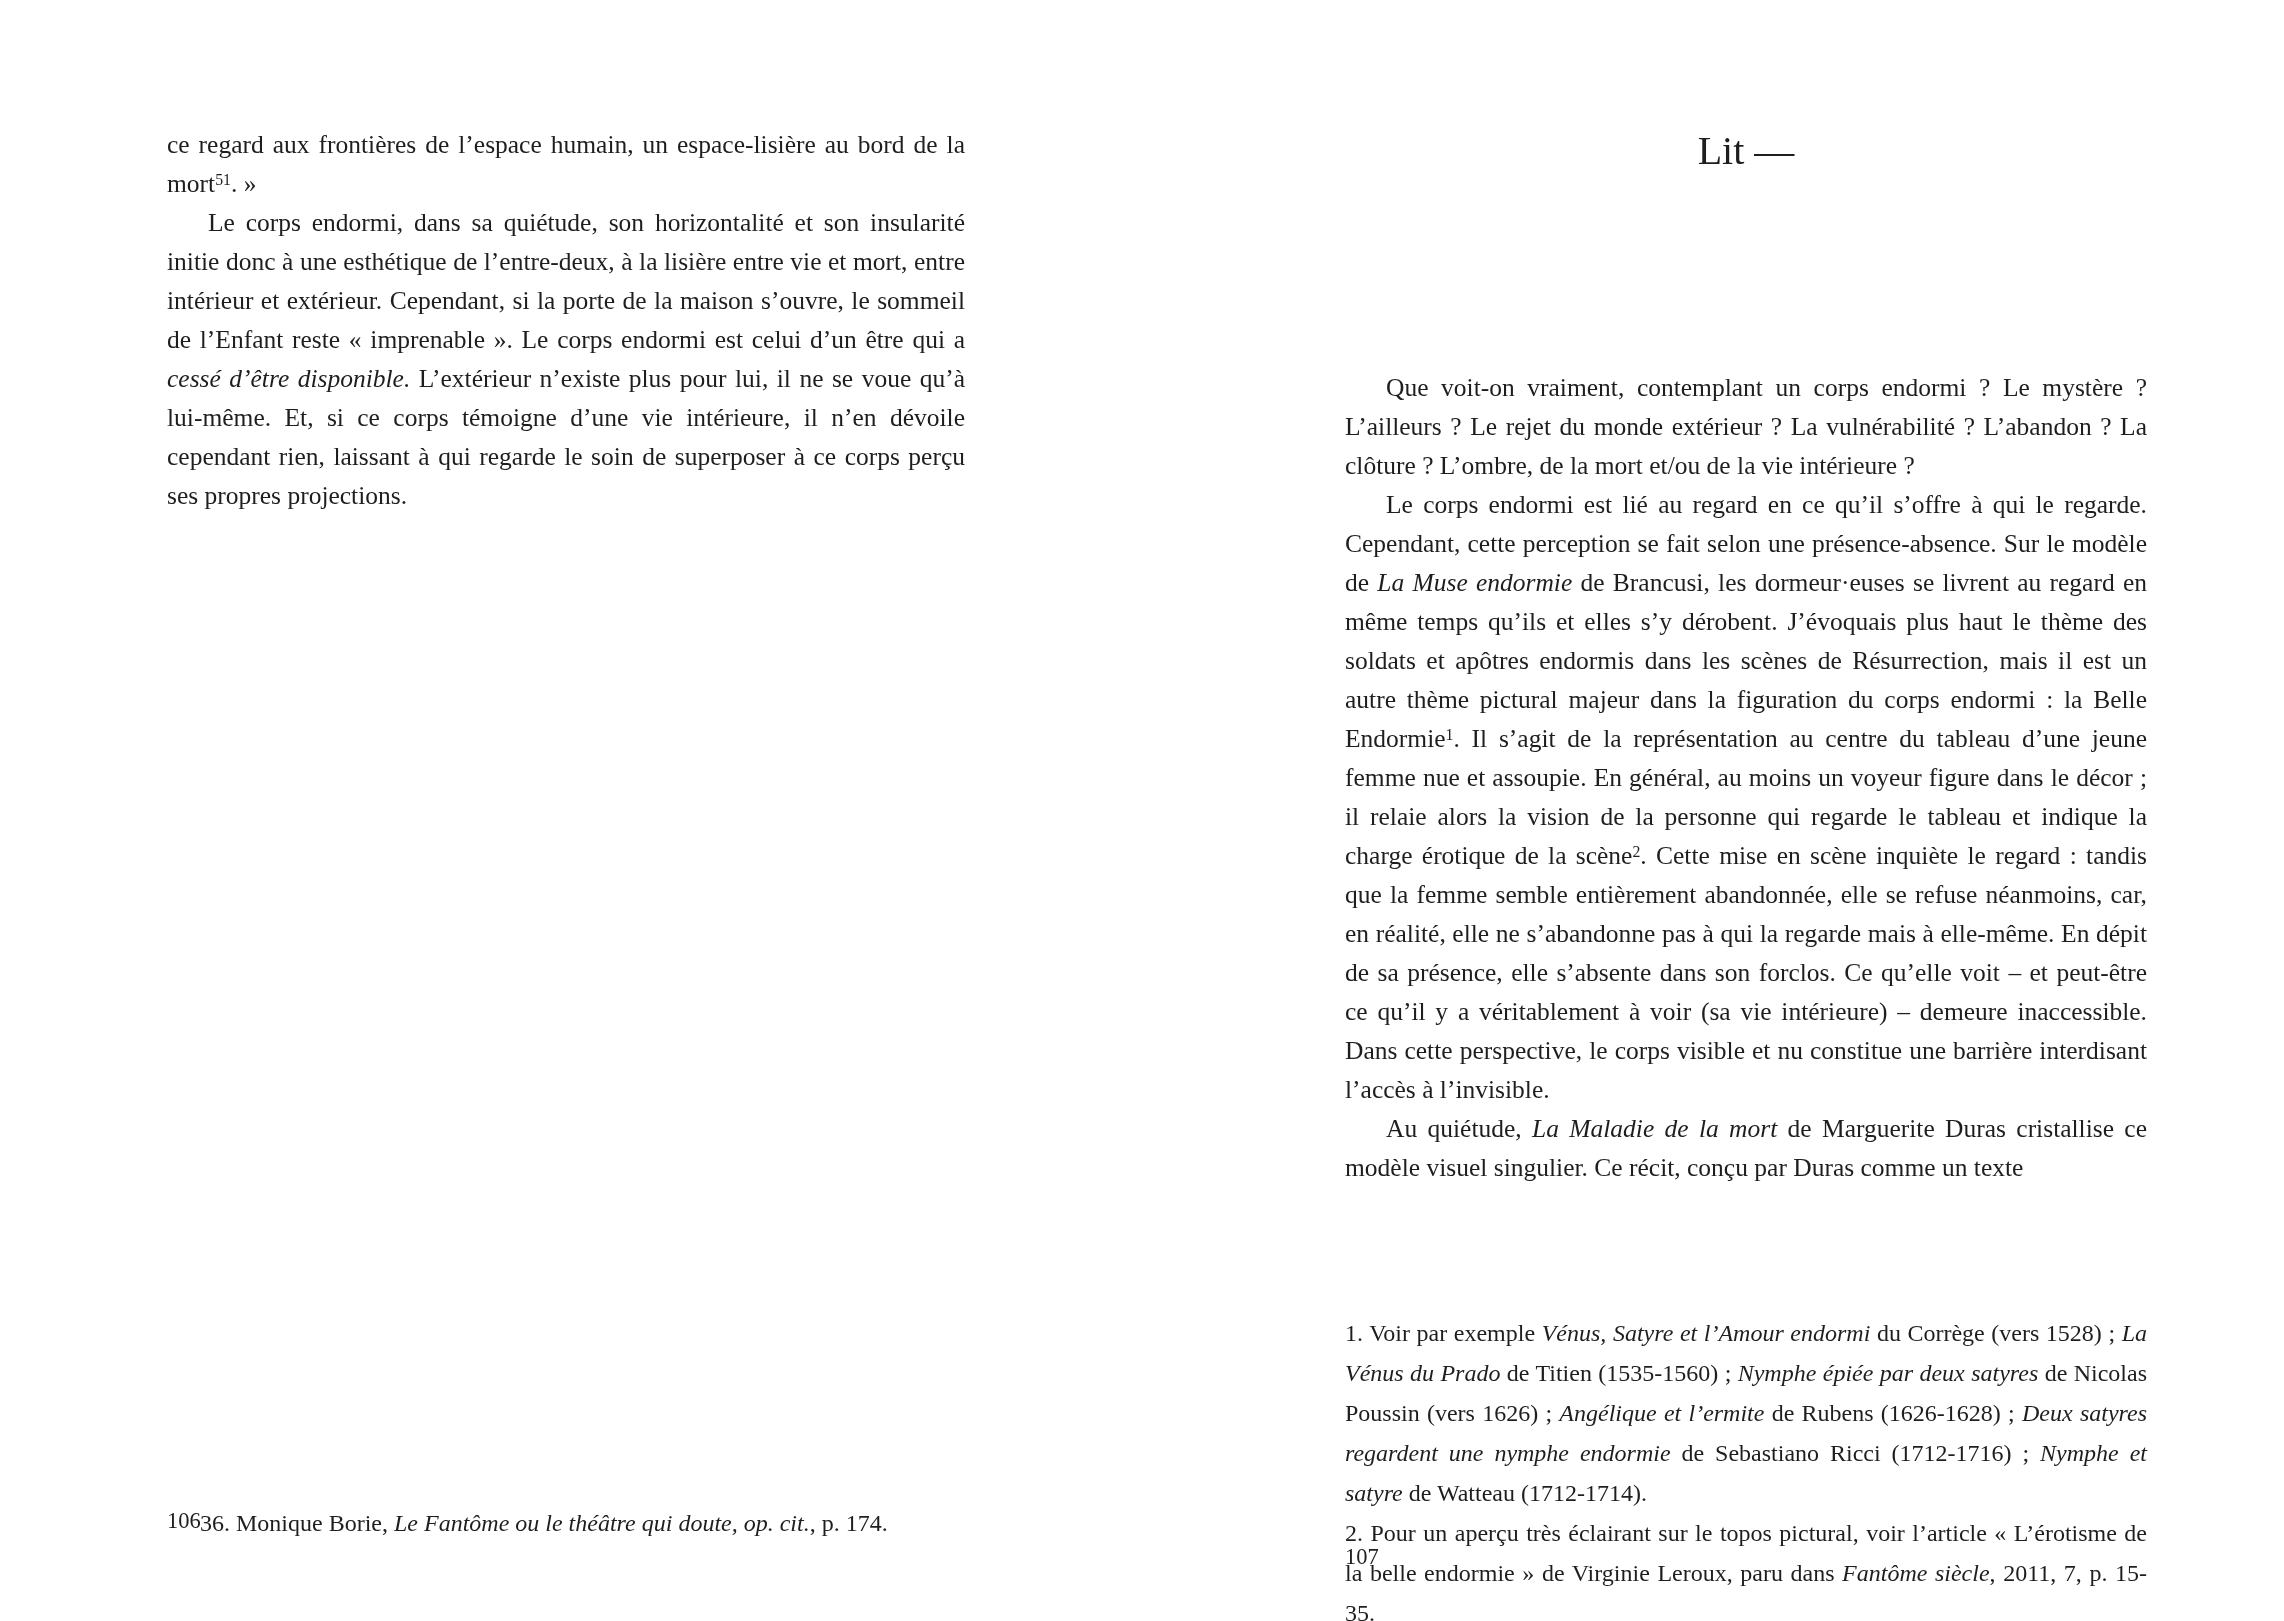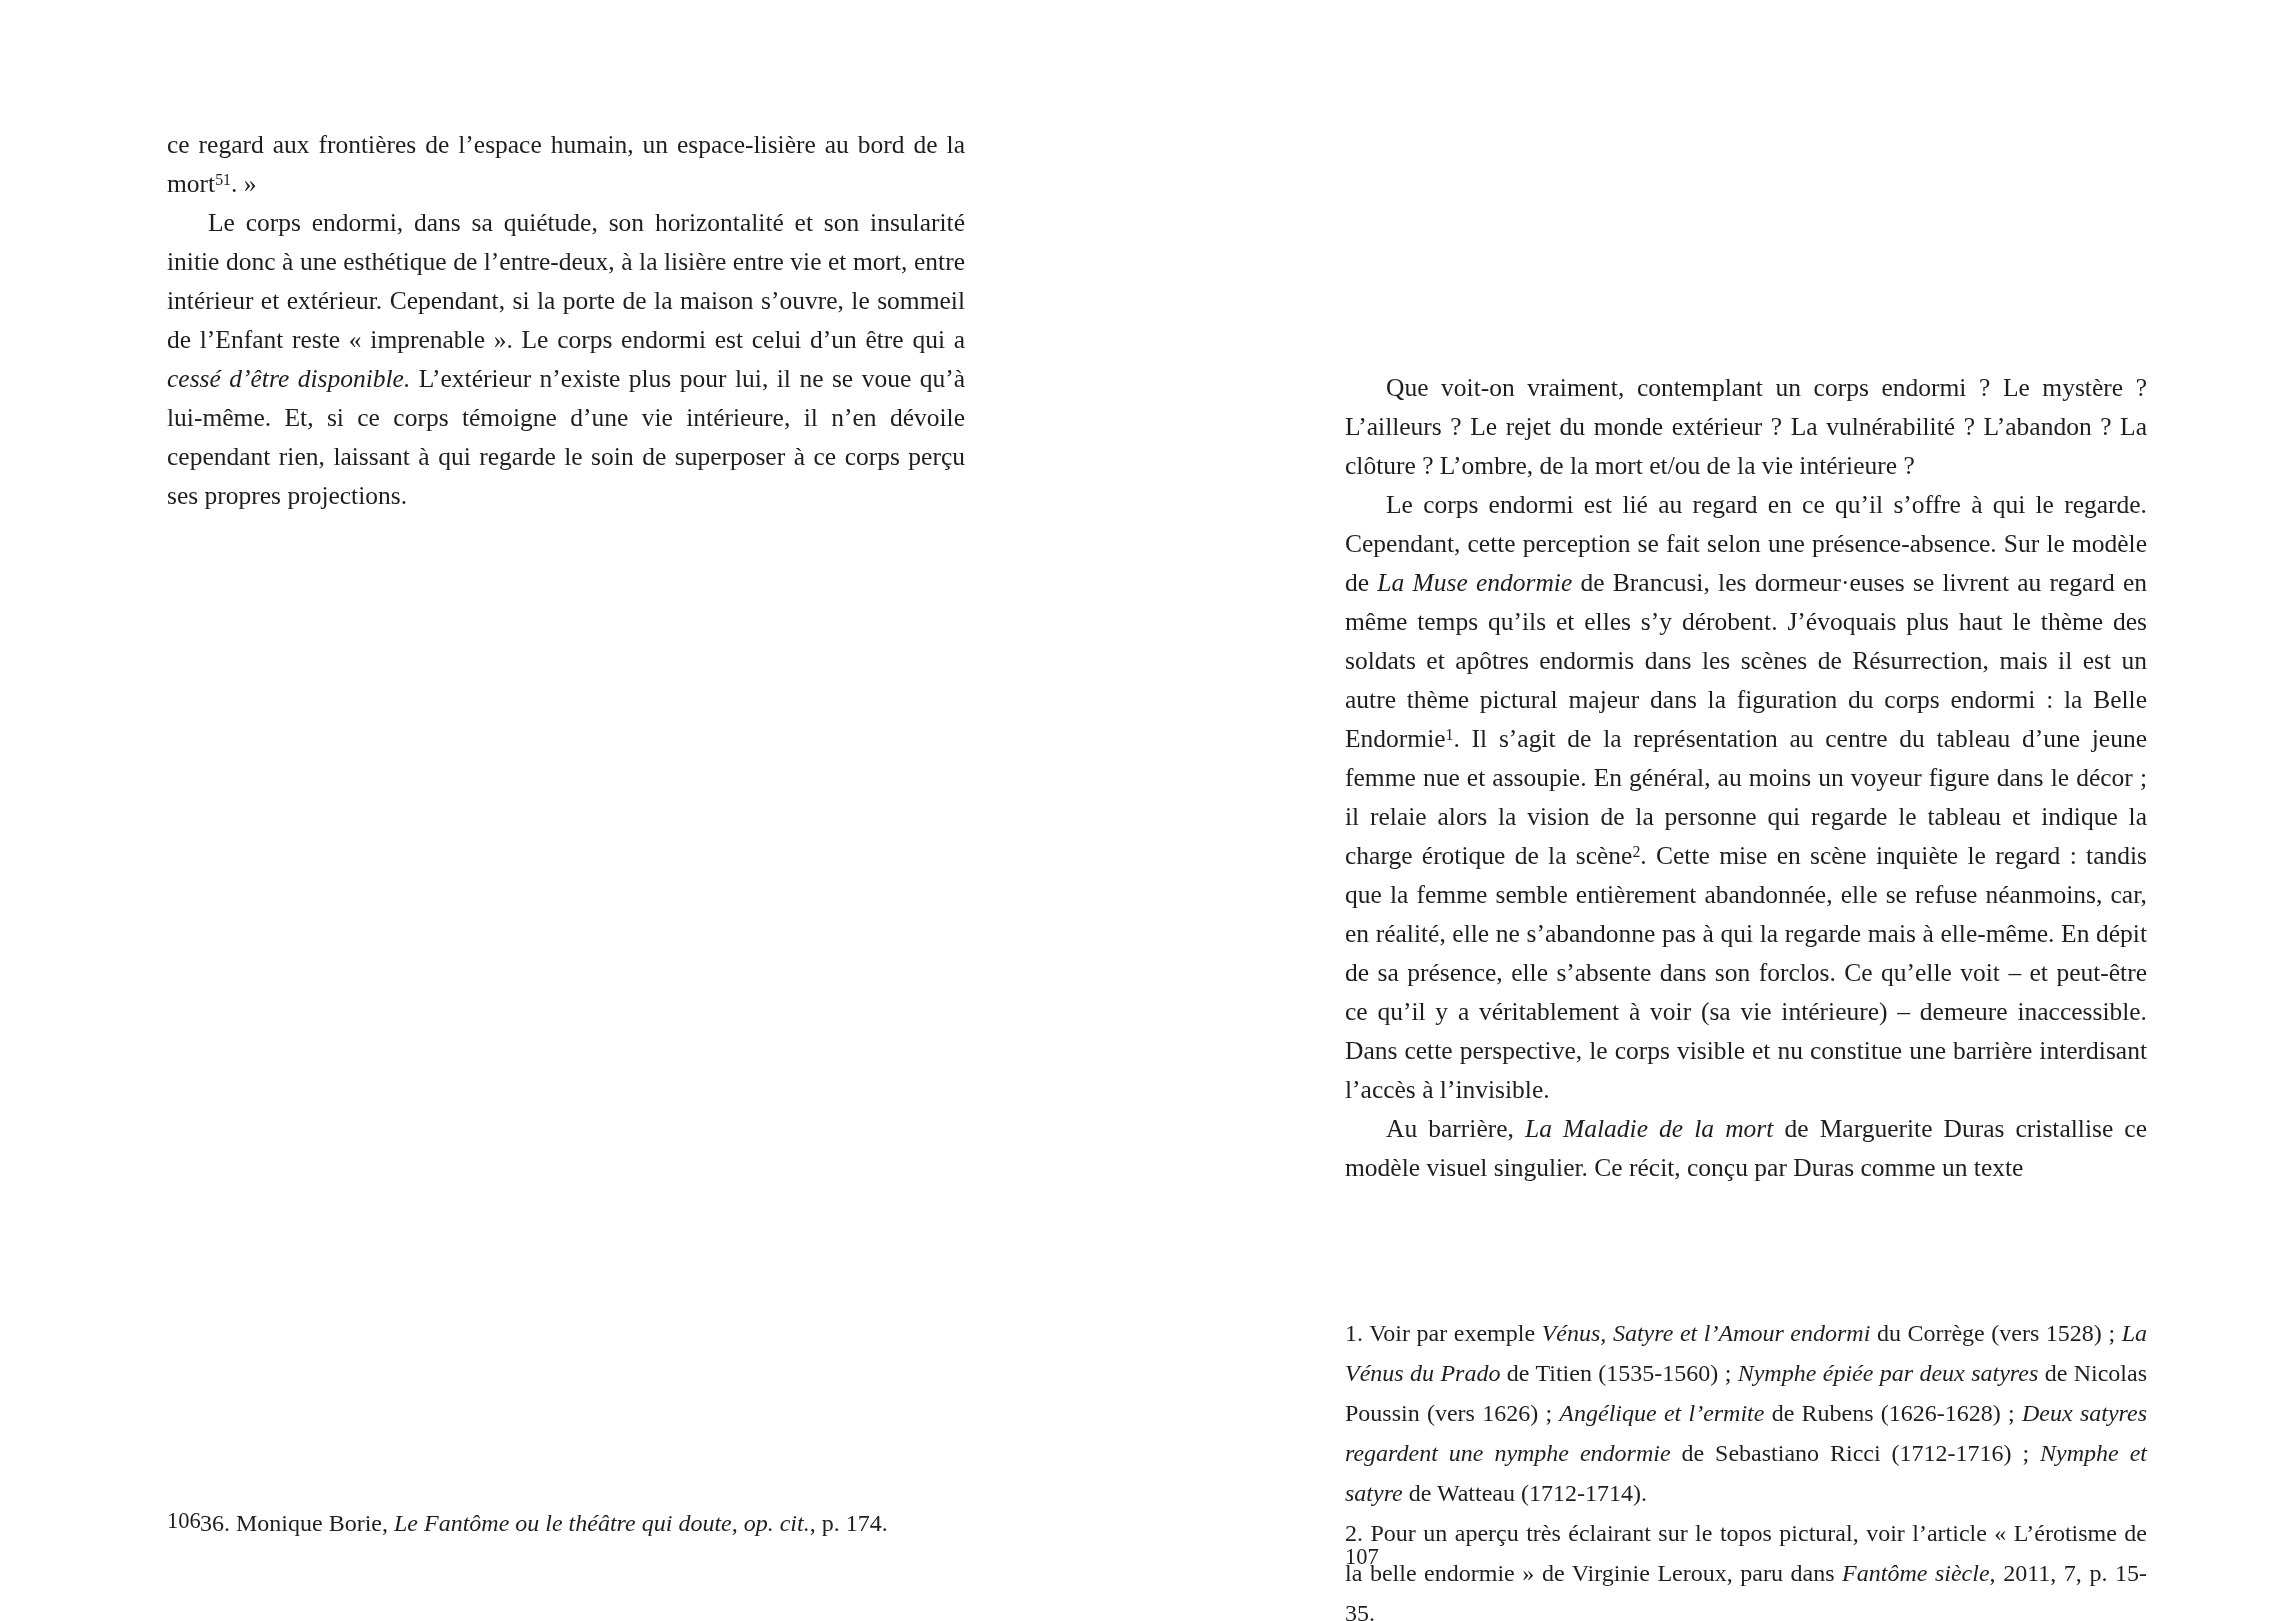--- a/index.html
+++ b/index.html
@@ -88,26 +88,27 @@
 
     <div class="footnotes left-footnotes">
       <p class="footnote fn-first-indent"><span>36. Monique Borie, </span><em>Le Fantôme ou le théâtre qui doute, op. cit.</em><span>, p. 174.</span></p>
     </div>
 
     <div class="page-num left-page-num">106</div>
   </section>
 
   <section class="page page-right">
     <header class="chapter-title">
+      <div class="title-line">Lit —</div>
     </header>
 
     <div class="body-text right-body">
       <p class="para indent"><span>Que voit-on vraiment, contemplant un corps endormi&nbsp;? Le mystère&nbsp;? L’ailleurs&nbsp;? Le rejet du monde extérieur&nbsp;? La vulnérabilité&nbsp;? L’abandon&nbsp;? La clôture&nbsp;? L’ombre, de la mort et/ou de la vie intérieure&nbsp;?</span></p>
       <p class="para indent"><span>Le corps endormi est lié au regard en ce qu’il s’offre à qui le regarde. Cependant, cette perception se fait selon une présence-absence. Sur le modèle de </span><em>La Muse endormie</em><span> de Brancusi, les dormeur·euses se livrent au regard en même temps qu’ils et elles s’y dérobent. J’évoquais plus haut le thème des soldats et apôtres endormis dans les scènes de Résurrection, mais il est un autre thème pictural majeur dans la figuration du corps endormi&nbsp;: la Belle Endormie</span><sup>1</sup><span>. Il s’agit de la représentation au centre du tableau d’une jeune femme nue et assoupie. En général, au moins un voyeur figure dans le décor&nbsp;; il relaie alors la vision de la personne qui regarde le tableau et indique la charge érotique de la scène</span><sup>2</sup><span>. Cette mise en scène inquiète le regard&nbsp;: tandis que la femme semble entièrement abandonnée, elle se refuse néanmoins, car, en réalité, elle ne s’abandonne pas à qui la regarde mais à elle-même. En dépit de sa présence, elle s’absente dans son forclos. Ce qu’elle voit – et peut-être ce qu’il y a véritablement à voir (sa vie intérieure) – demeure inaccessible. Dans cette perspective, le corps visible et nu constitue une barrière interdisant l’accès à l’invisible.</span></p>
-      <p class="para indent"><span>Au barrière, </span><em>La Maladie de la mort</em><span> de Marguerite Duras cristallise ce modèle visuel singulier. Ce récit, conçu par Duras comme un texte</span></p>
+      <p class="para indent"><span>Au quiétude, </span><em>La Maladie de la mort</em><span> de Marguerite Duras cristallise ce modèle visuel singulier. Ce récit, conçu par Duras comme un texte</span></p>
     </div>
 
     <div class="footnotes right-footnotes">
       <p class="footnote"><span>1. Voir par exemple </span><em>Vénus, Satyre et l’Amour endormi</em><span> du Corrège (vers 1528)&nbsp;; </span><em>La Vénus du Prado</em><span> de Titien (1535-1560)&nbsp;; </span><em>Nymphe épiée par deux satyres</em><span> de Nicolas Poussin (vers 1626)&nbsp;; </span><em>Angélique et l’ermite</em><span> de Rubens (1626-1628)&nbsp;; </span><em>Deux satyres regardent une nymphe endormie</em><span> de Sebastiano Ricci (1712-1716)&nbsp;; </span><em>Nymphe et satyre</em><span> de Watteau (1712-1714).</span></p>
       <p class="footnote"><span>2. Pour un aperçu très éclairant sur le topos pictural, voir l’article «&nbsp;L’érotisme de la belle endormie&nbsp;» de Virginie Leroux, paru dans </span><em>Fantôme siècle</em><span>, 2011, 7, p. 15-35.</span></p>
     </div>
 
     <div class="page-num right-page-num">107</div>
   </section>
 

